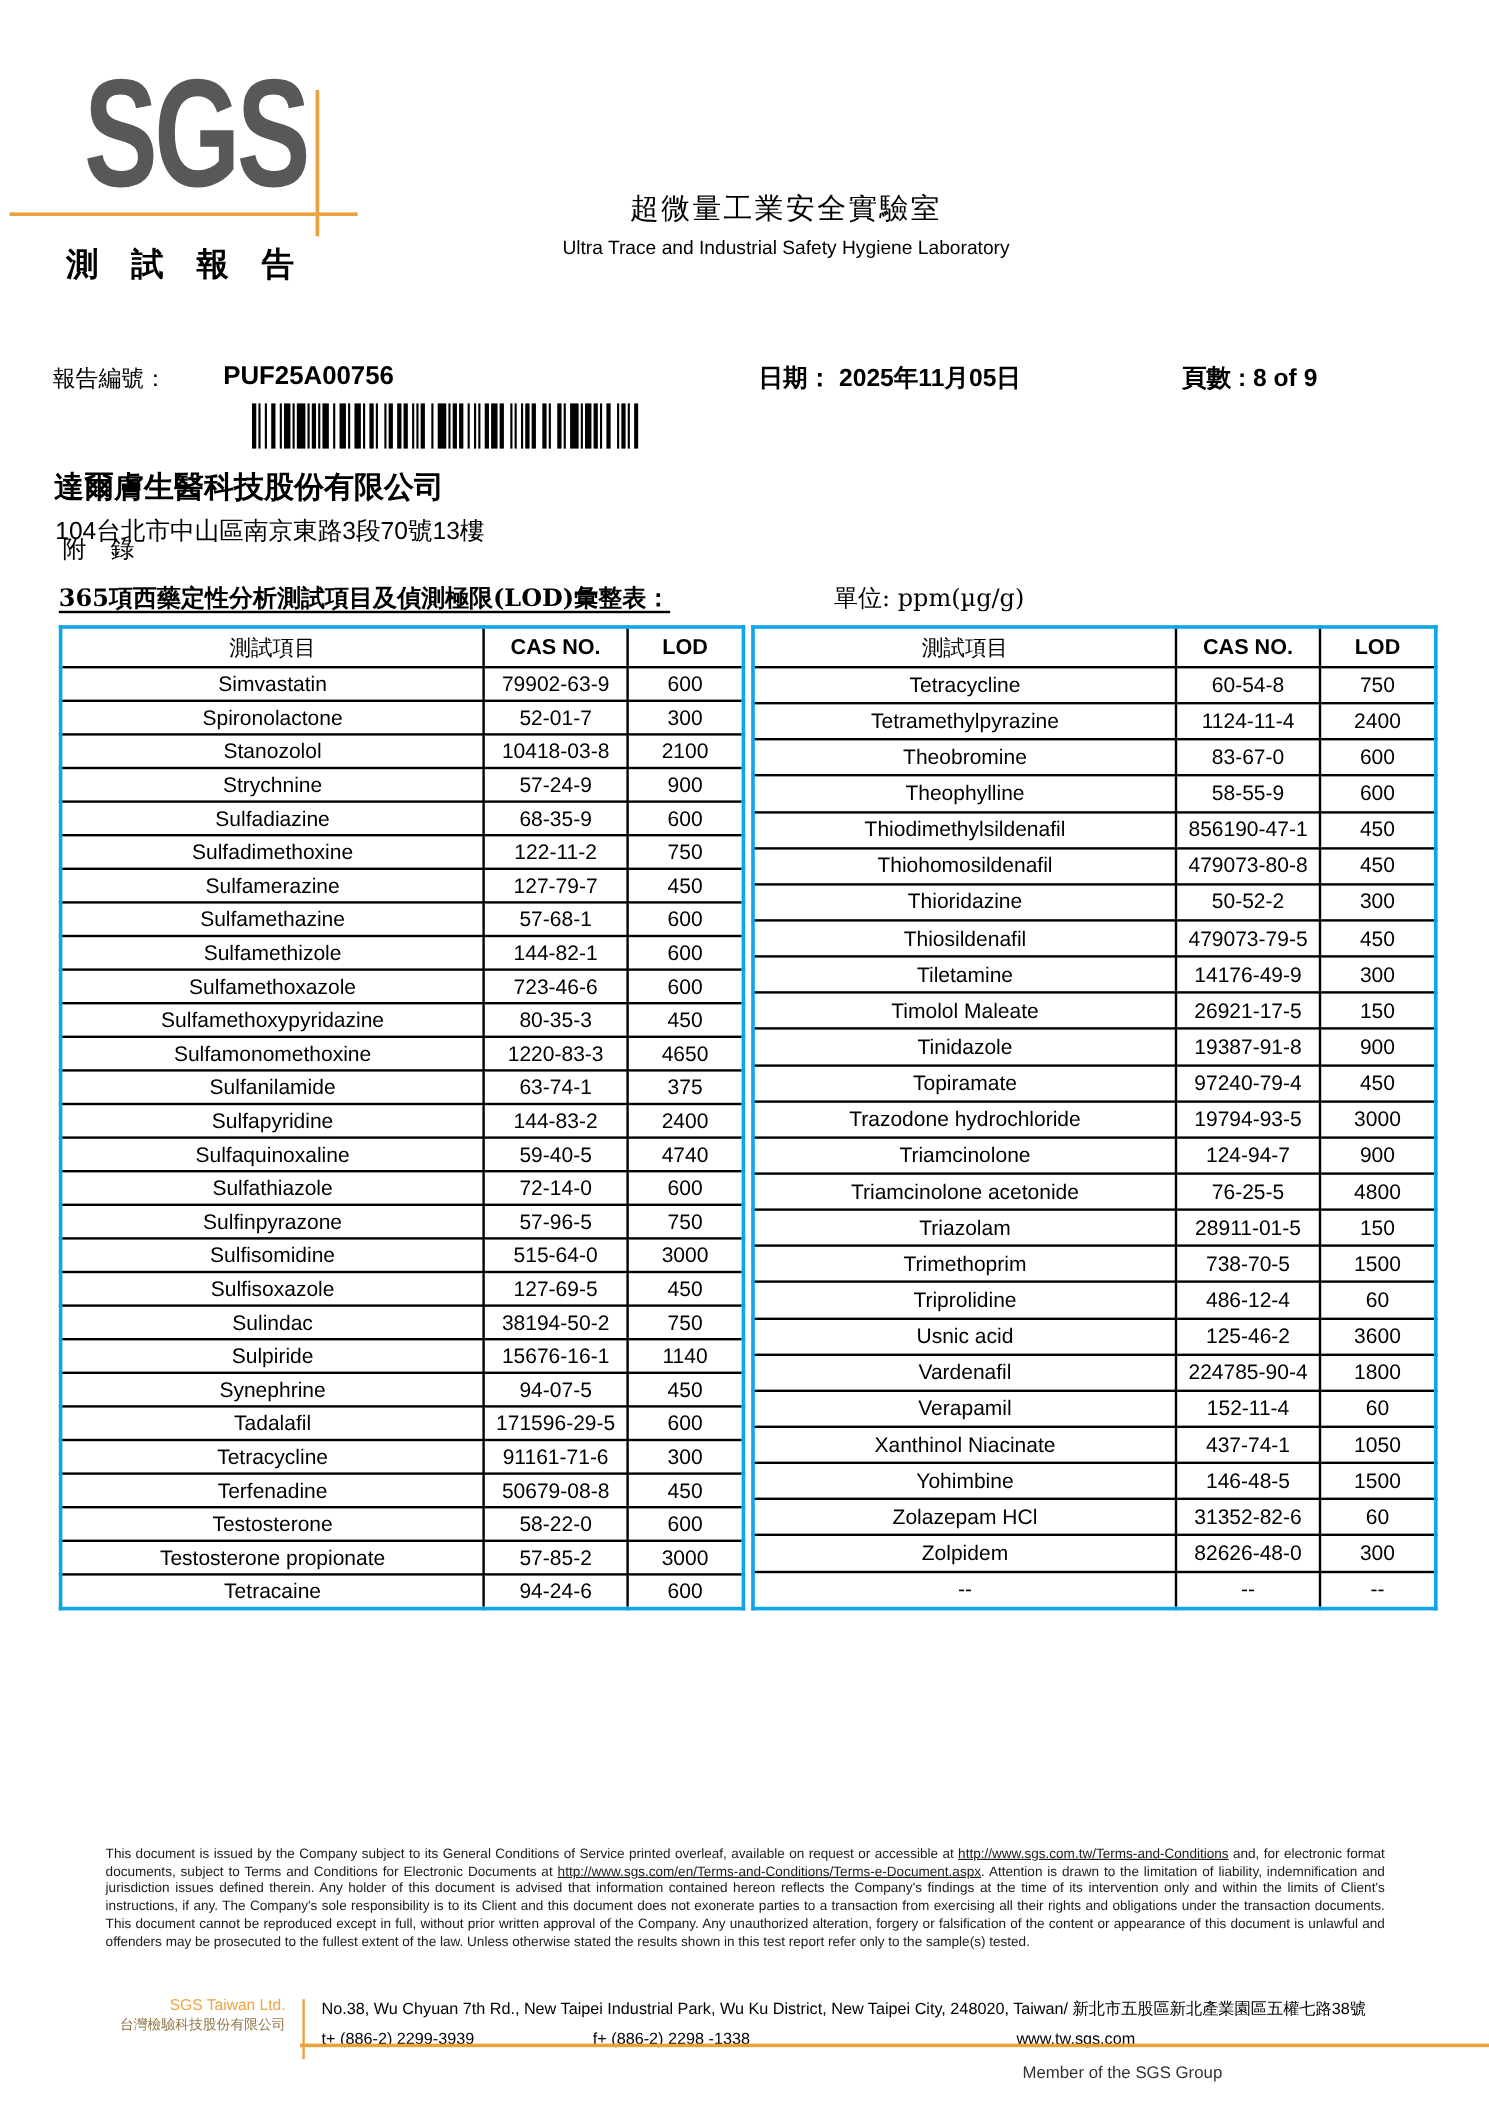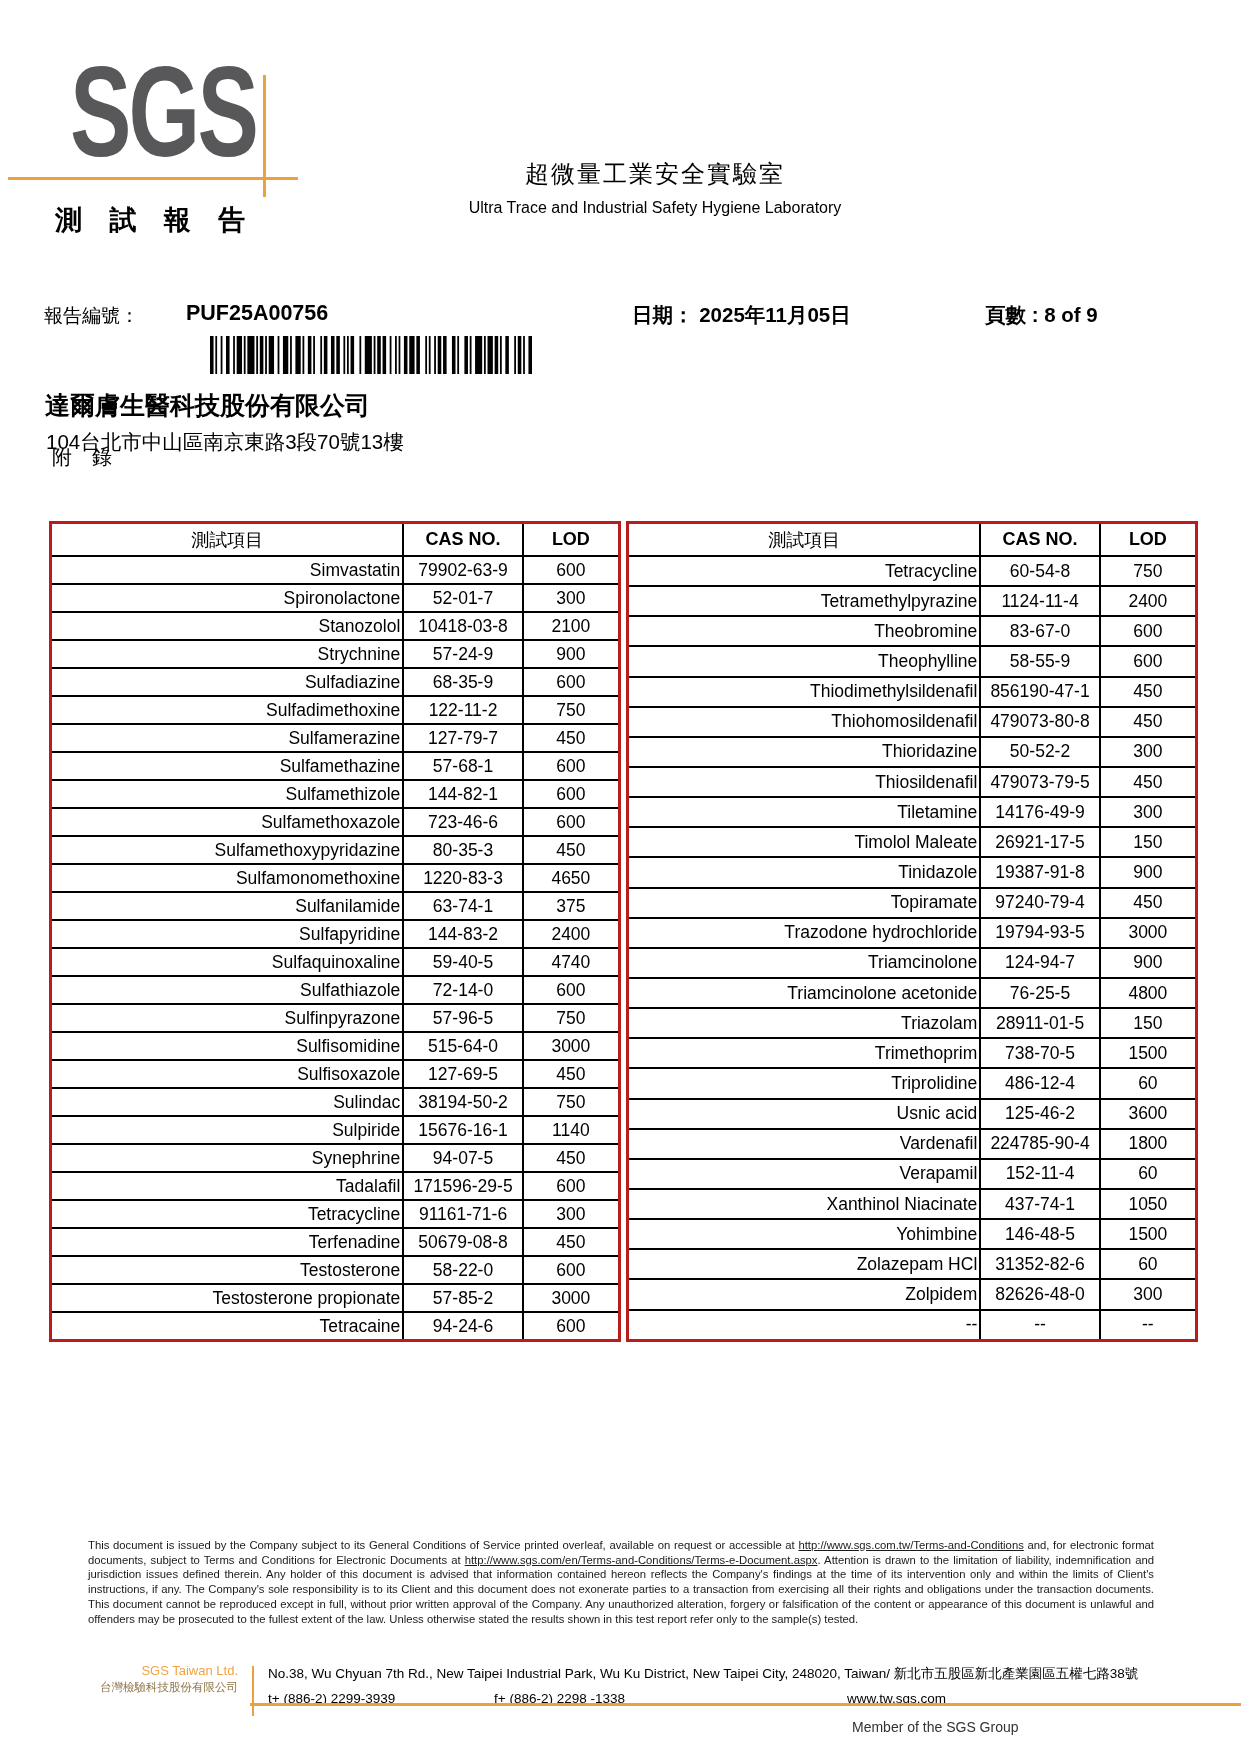--- a/index.html
+++ b/index.html
@@ -42,26 +42,26 @@
   .caption-row{position:absolute;left:49px;top:485px;width:1149px;height:28px;}
   .table-title{
     position:absolute;left:0;top:0;font-family:"DejaVu Serif","Liberation Serif",serif;
     font-size:20px;font-weight:600;text-decoration:underline;text-underline-offset:4px;
   }
   .unit-label{position:absolute;left:646px;top:0;font-size:20px;font-family:"DejaVu Serif","Liberation Serif",serif;}
   
   .tables-wrap{position:absolute;left:49px;top:521px;width:1150px;display:flex;gap:5px;}
   table.lod{border-collapse:collapse;width:572px;table-layout:fixed;}
   table.lod th,table.lod td{border:2px solid #000;overflow:hidden;white-space:nowrap;}
-  table.lod{border:3px solid #b91c1c;padding-left:48px;}
+  table.lod{border:3px solid #0ea5e9;padding-left:48px;}
   table.lod th{height:29px;font-size:18px;}
   th.h-item{font-family:"DejaVu Serif","Liberation Serif",serif;font-weight:normal;font-size:19px;}
   th.h-cas,th.h-lod{font-family:"Liberation Sans",sans-serif;font-weight:bold;}
   table.lod td{height:26px;font-size:17.5px;padding:0 2px;}
-  td.col-item{text-align:right;padding-left:6px;width:62%;}
+  td.col-item{text-align:center;padding-left:6px;width:62%;}
   td.col-cas{text-align:center;width:21%;}
   td.col-lod{text-align:center;width:17%;}
   col.c-item{width:62%;} col.c-cas{width:21%;} col.c-lod{width:17%;}
   
   .disclaimer{
     position:absolute;left:88px;top:1538px;width:1066px;
     font-size:11.3px;line-height:14.7px;text-align:justify;color:#1a1a1a;
   }
   .disclaimer .u{text-decoration:underline;}
   
@@ -157,20 +157,24 @@
       <rect x="171" y="0" width="1" height="10" fill="#000"></rect>
       <rect x="173" y="0" width="2" height="10" fill="#000"></rect>
       <rect x="176" y="0" width="1" height="10" fill="#000"></rect>
       <rect x="179" y="0" width="2" height="10" fill="#000"></rect>
     </svg>
 
   <div class="client-name">達爾膚生醫科技股份有限公司</div>
   <div class="client-address">104台北市中山區南京東路3段70號13樓</div>
 
   <div class="appendix-label">附　錄</div>
+  <div class="caption-row">
+    <span class="table-title">365項西藥定性分析測試項目及偵測極限(LOD)彙整表：</span>
+    <span class="unit-label">單位: ppm(µg/g)</span>
+  </div>
 
   <div class="tables-wrap">
     <table class="lod">
       <colgroup>
           <col class="c-item">
           <col class="c-cas">
           <col class="c-lod">
         </colgroup>
       <thead>
         <tr>

